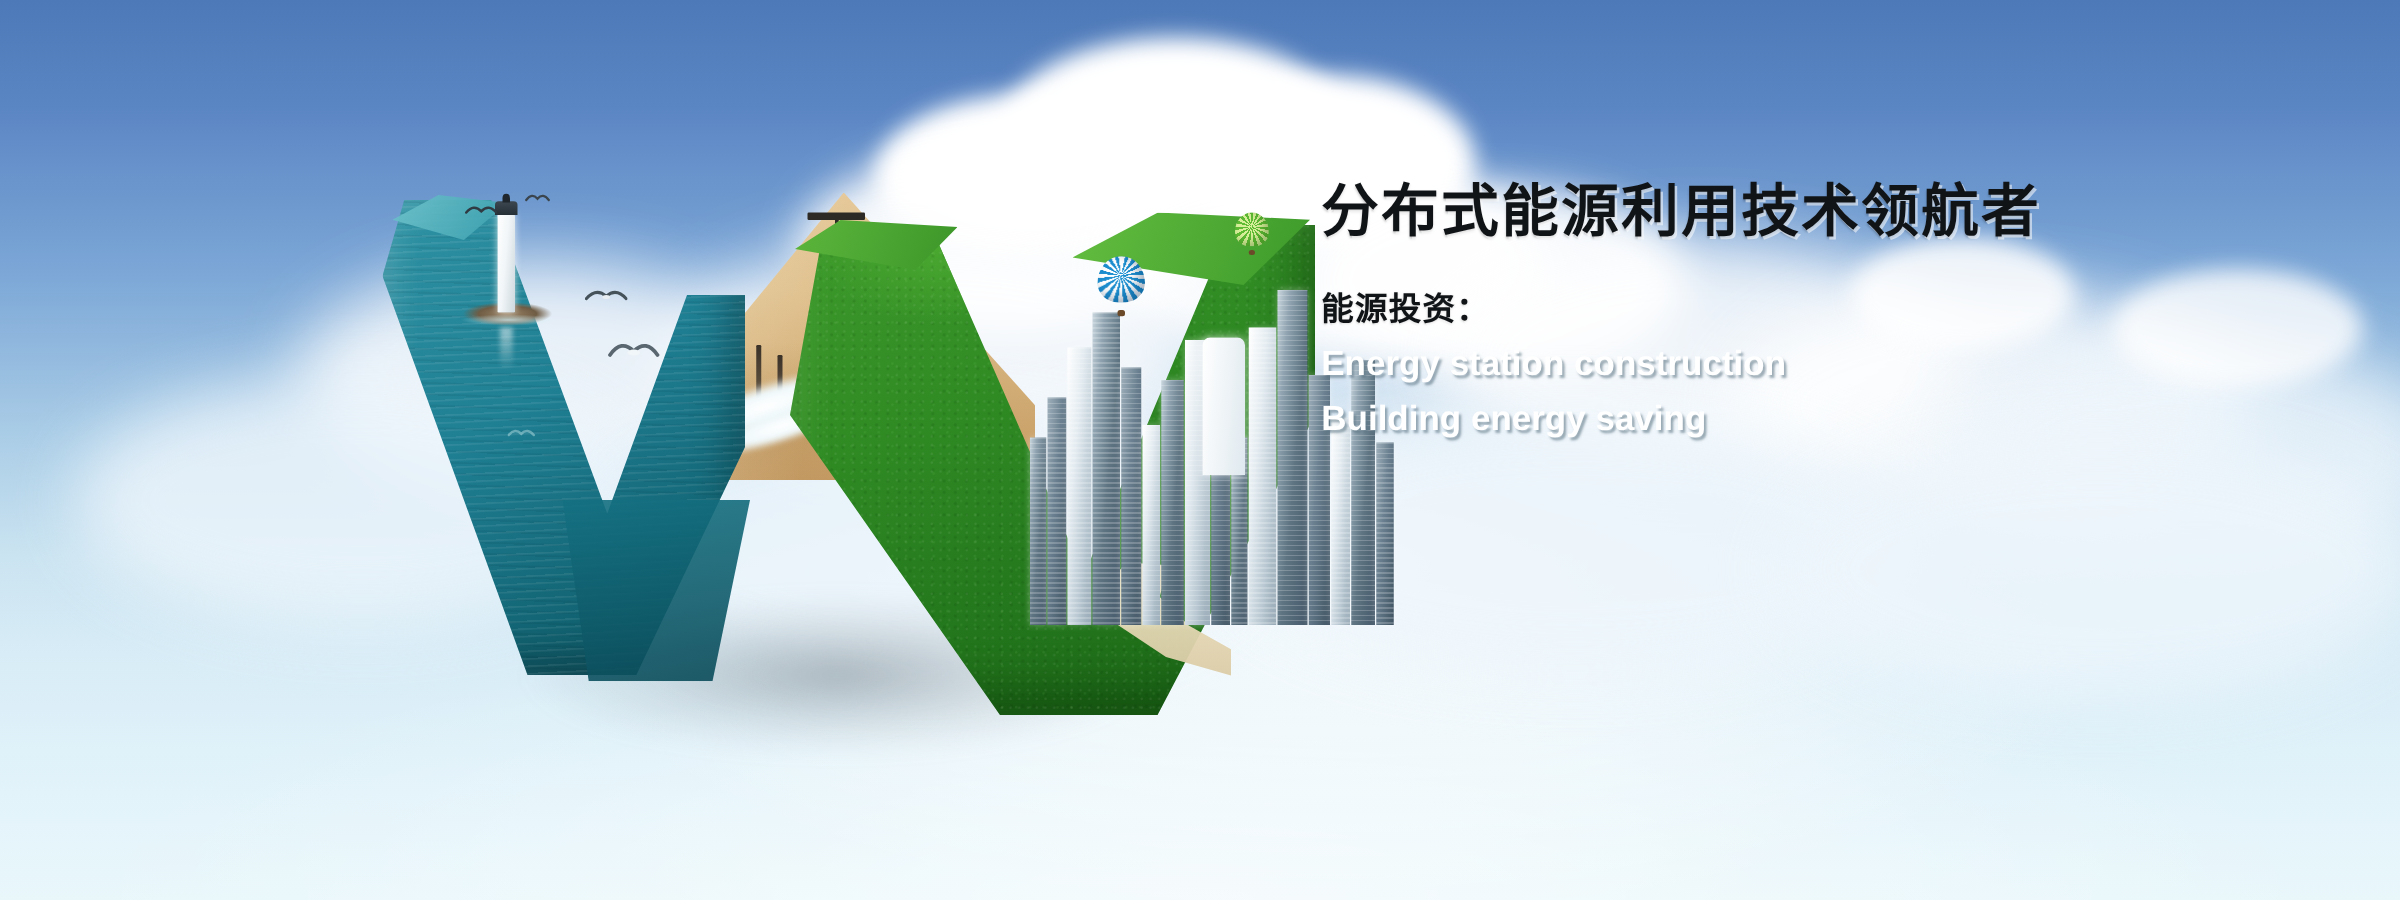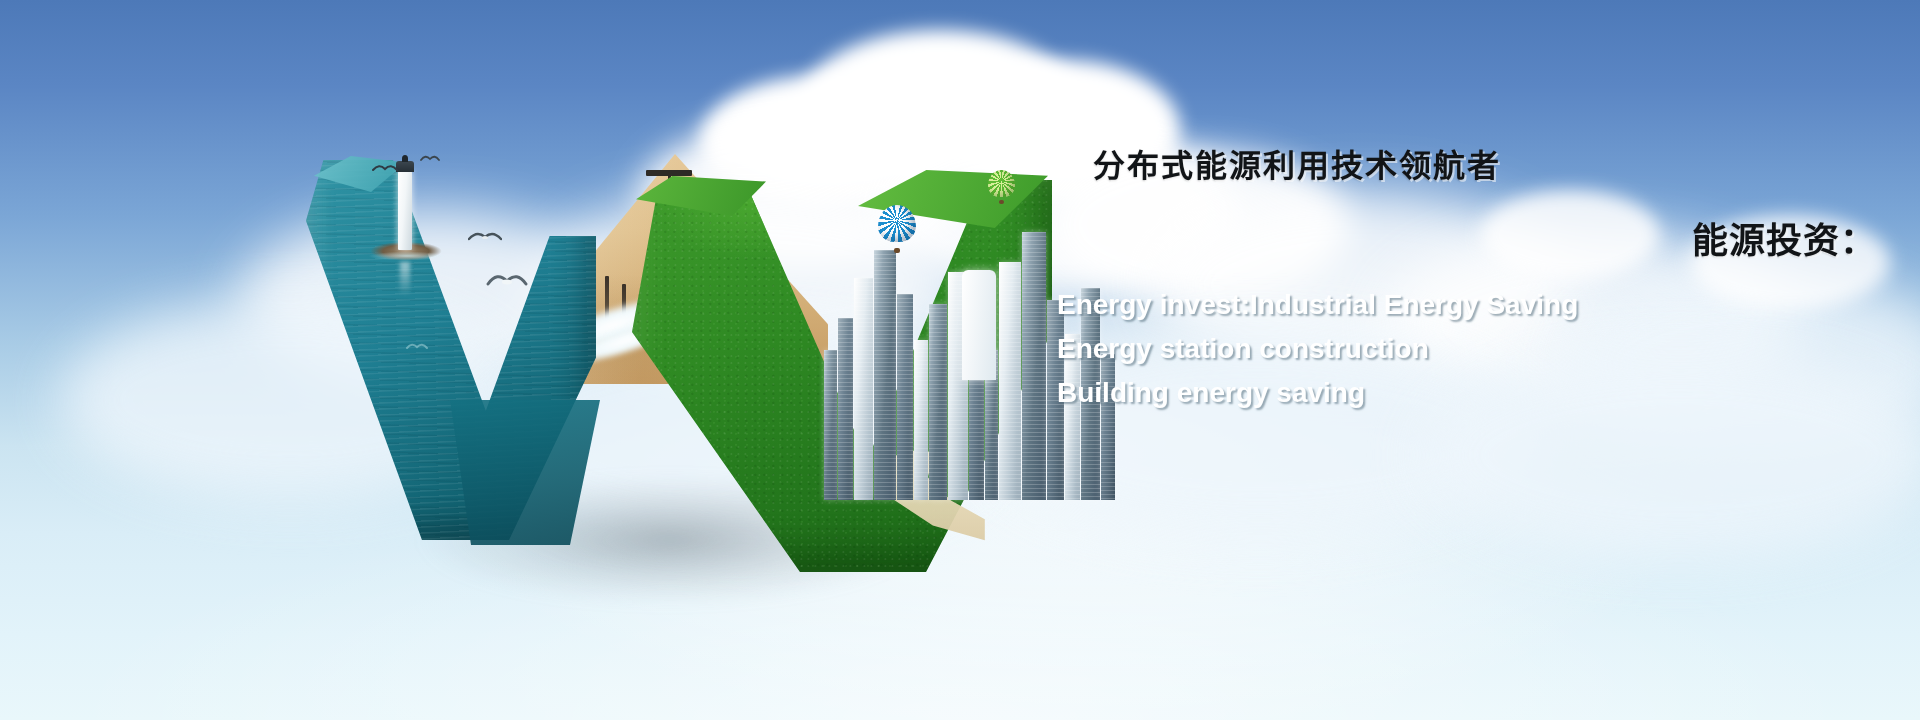--- a/index.html
+++ b/index.html
@@ -170,41 +170,39 @@
   }
 
   
   .bird{position:absolute;}
   .bird svg{display:block;}
 
   
   #copy{position:absolute;left:1057px;top:150px;width:820px;}
 
   .cn-head{
-    font-size:32px;line-height:1.04;font-weight:bold;color:#111417;
+    font-size:46px;line-height:1.04;font-weight:bold;color:#111417;
     letter-spacing:2px;
-    font-family:Liberation Serif, serif;
+    font-family:Liberation Mono, monospace;
     text-shadow:2px 2px 0 rgba(255,255,255,.55), 0 1px 2px rgba(0,0,0,.25);
     white-space:nowrap;
-    margin-left:36px;
   }
   .en-sub{
     margin-top:16px;
     font-size:26px;font-weight:bold;color:#ffffff;letter-spacing:.2px;
     font-family:"Liberation Sans","DejaVu Sans",sans-serif;
     text-shadow:2px 2px 2px rgba(60,80,95,.65), 0 0 1px rgba(0,0,0,.35);
     white-space:nowrap;
   }
   .cn-lead{
     margin-top:28px;
-    font-size:36px;font-weight:bold;color:#111417;letter-spacing:1px;
+    font-size:26px;font-weight:bold;color:#111417;letter-spacing:1px;
     font-family:"DejaVu Sans","Liberation Sans",sans-serif;
     text-shadow:2px 2px 0 rgba(255,255,255,.5), 0 1px 2px rgba(0,0,0,.25);
     white-space:nowrap;
-    text-align:right;
   }
   .cn-items{
     margin-top:16px;
     font-size:40px;font-weight:bold;color:#111417;letter-spacing:1px;
     font-family:"DejaVu Sans","Liberation Sans",sans-serif;
     text-shadow:2px 2px 0 rgba(255,255,255,.5), 0 1px 2px rgba(0,0,0,.25);
     white-space:nowrap;
   }
   .en-line{
     margin-top:12px;
@@ -336,18 +334,17 @@
     <div class="bird" style="left:106px;top:190px;opacity:.55;">
       <svg width="22" height="11" viewBox="0 0 22 11">
           <path d="M1 8 Q6 2 11 7 Q16 2 21 8" stroke="#a8d6dc" stroke-width="2" fill="none" stroke-linecap="round"></path>
         </svg>
     </div>
   </div>
 
   <div id="copy">
     <div class="cn-head">分布式能源利用技术领航者</div>
     <div class="cn-lead">能源投资：</div>
-    <div class="en-line first">Energy invest:Industrial Energy Saving</div>
     <div class="en-line">Energy station construction</div>
     <div class="en-line">Building energy saving</div>
   </div>
 
 </div>
 
 </body></html>

